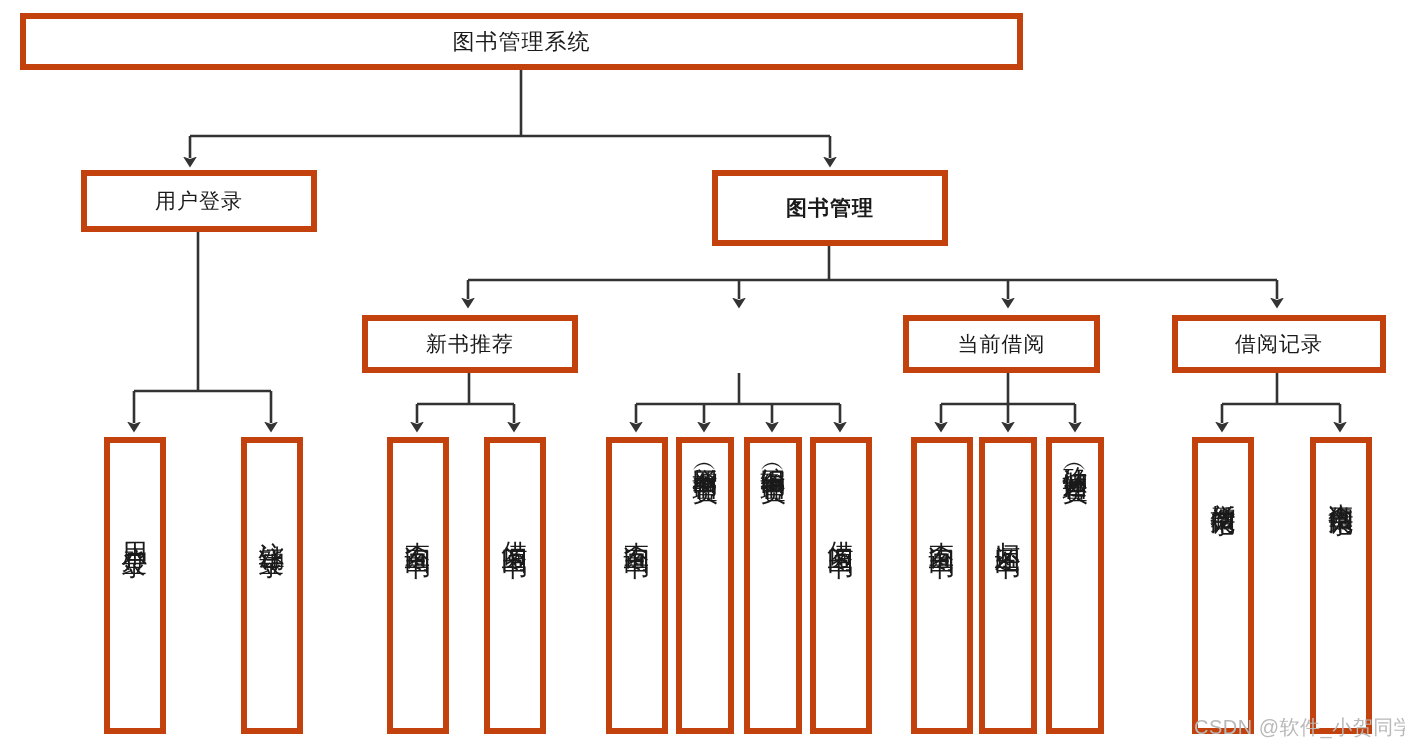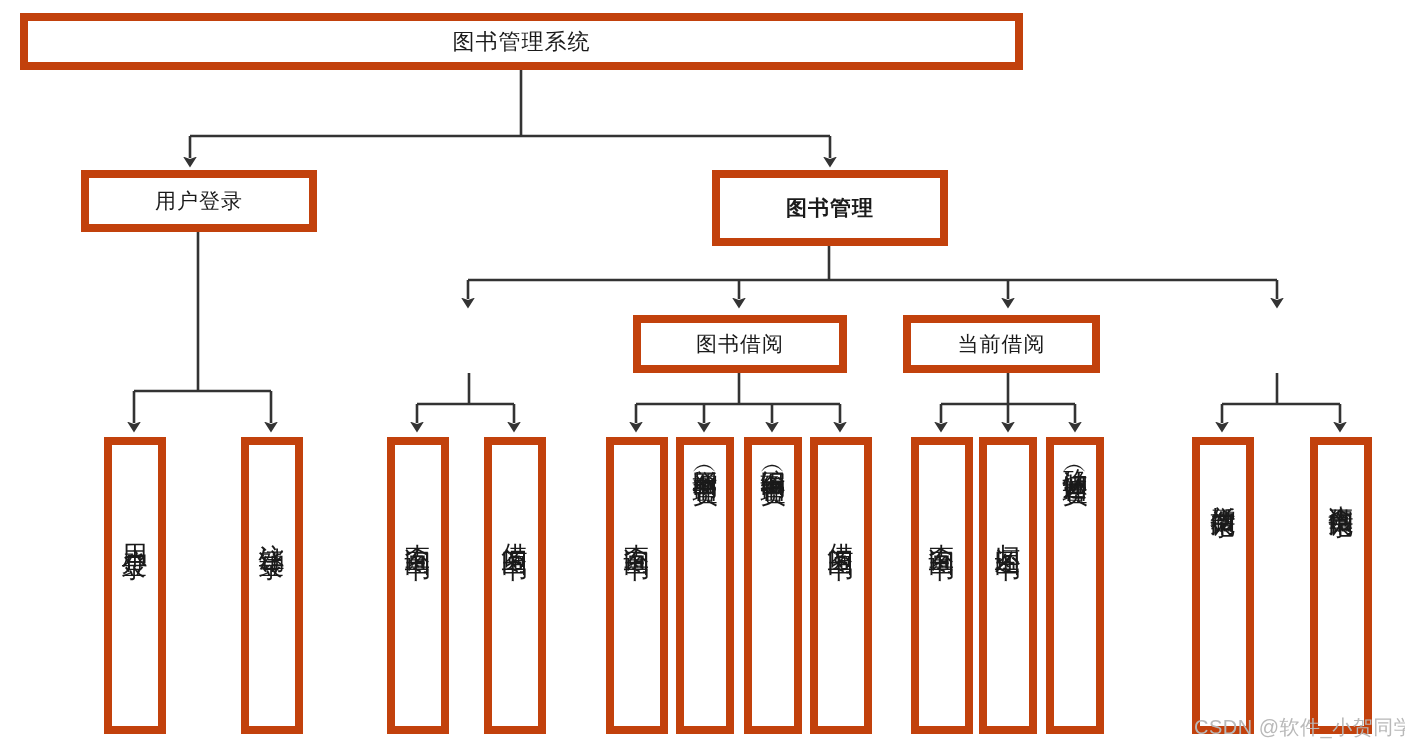--- a/index.html
+++ b/index.html
@@ -18,21 +18,21 @@
     position:absolute;
     left:0; top:0;
     width:1405px;
     height:747px;
     pointer-events:none;
   }
   .node{
     position:absolute;
     box-sizing:border-box;
     background:#ffffff;
-    border:8px solid #c2410c;
+    border:6px solid #c2410c;
     display:flex;
     align-items:center;
     justify-content:center;
     color:#1a1a1a;
   }
   .node .lbl{
     display:block;
     text-align:center;
     line-height:1.18;
     white-space:nowrap;
@@ -125,25 +125,28 @@
     <span class="lbl">图书管理系统</span>
   </div>
 
   <div class="node horiz" style="left:81px; top:170px; width:236px; height:62px;">
     <span class="lbl">用户登录</span>
   </div>
   <div class="node horiz" style="left:712px; top:170px; width:236px; height:76px;font-weight:bold;">
     <span class="lbl">图书管理</span>
   </div>
 
-  <div class="node horiz" style="left:633px; top:315px; width:214px; height:58px;">
-    <span class="lbl">图书借阅</span>
+  <div class="node horiz" style="left:362px; top:315px; width:216px; height:58px;">
+    <span class="lbl">新书推荐</span>
   </div>
   <div class="node horiz" style="left:903px; top:315px; width:197px; height:58px;">
     <span class="lbl">当前借阅</span>
+  </div>
+  <div class="node horiz" style="left:1172px; top:315px; width:214px; height:58px;">
+    <span class="lbl">借阅记录</span>
   </div>
 
   <div class="node vert" style="left:104px; top:437px; width:62px; height:297px; padding-top:78px;">
     <span class="lbl">用户登录</span>
   </div>
   <div class="node vert" style="left:241px; top:437px; width:62px; height:297px; padding-top:78px;">
     <span class="lbl">注销登录</span>
   </div>
 
   <div class="node vert" style="left:387px; top:437px; width:62px; height:297px; padding-top:78px;">

